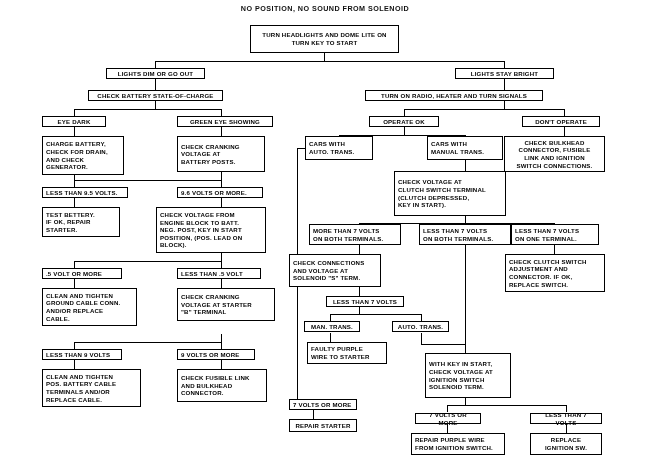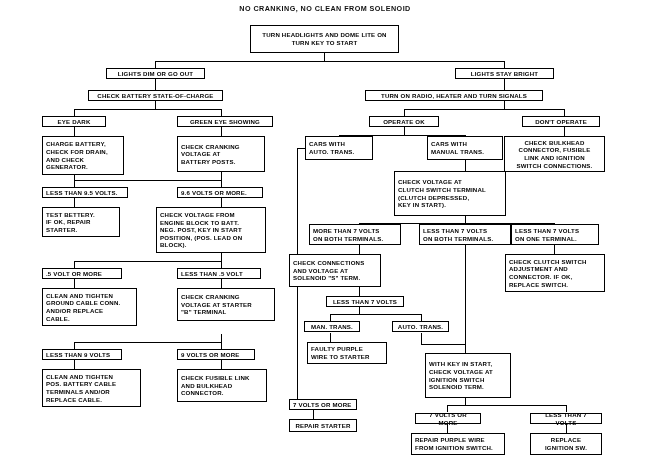--- a/index.html
+++ b/index.html
@@ -22,21 +22,21 @@
   .node.lft{align-items:flex-start;text-align:left;}
   .ln{position:absolute;background:#000;}
   .lnv{width:1.4px;}
   .lnh{height:1.4px;}
 </style>
 </head>
 <body>
 
 <div id="sheet">
 
-  <div class="title">NO CRANKING, NO CLEAN FROM SOLENOID</div>
+  <div class="title">NO POSITION, NO SOUND FROM SOLENOID</div>
 
   <div class="ln lnv" style="left:324px;top:53px;height:9px;"></div>
   <div class="ln lnh" style="left:155px;top:61px;width:350px;"></div>
   <div class="ln lnv" style="left:155px;top:61px;height:7px;"></div>
   <div class="ln lnv" style="left:504px;top:61px;height:7px;"></div>
 
   <div class="ln lnv" style="left:155px;top:79px;height:11px;"></div>
 
   <div class="ln lnv" style="left:155px;top:101px;height:9px;"></div>
   <div class="ln lnh" style="left:74px;top:109px;width:148px;"></div>

